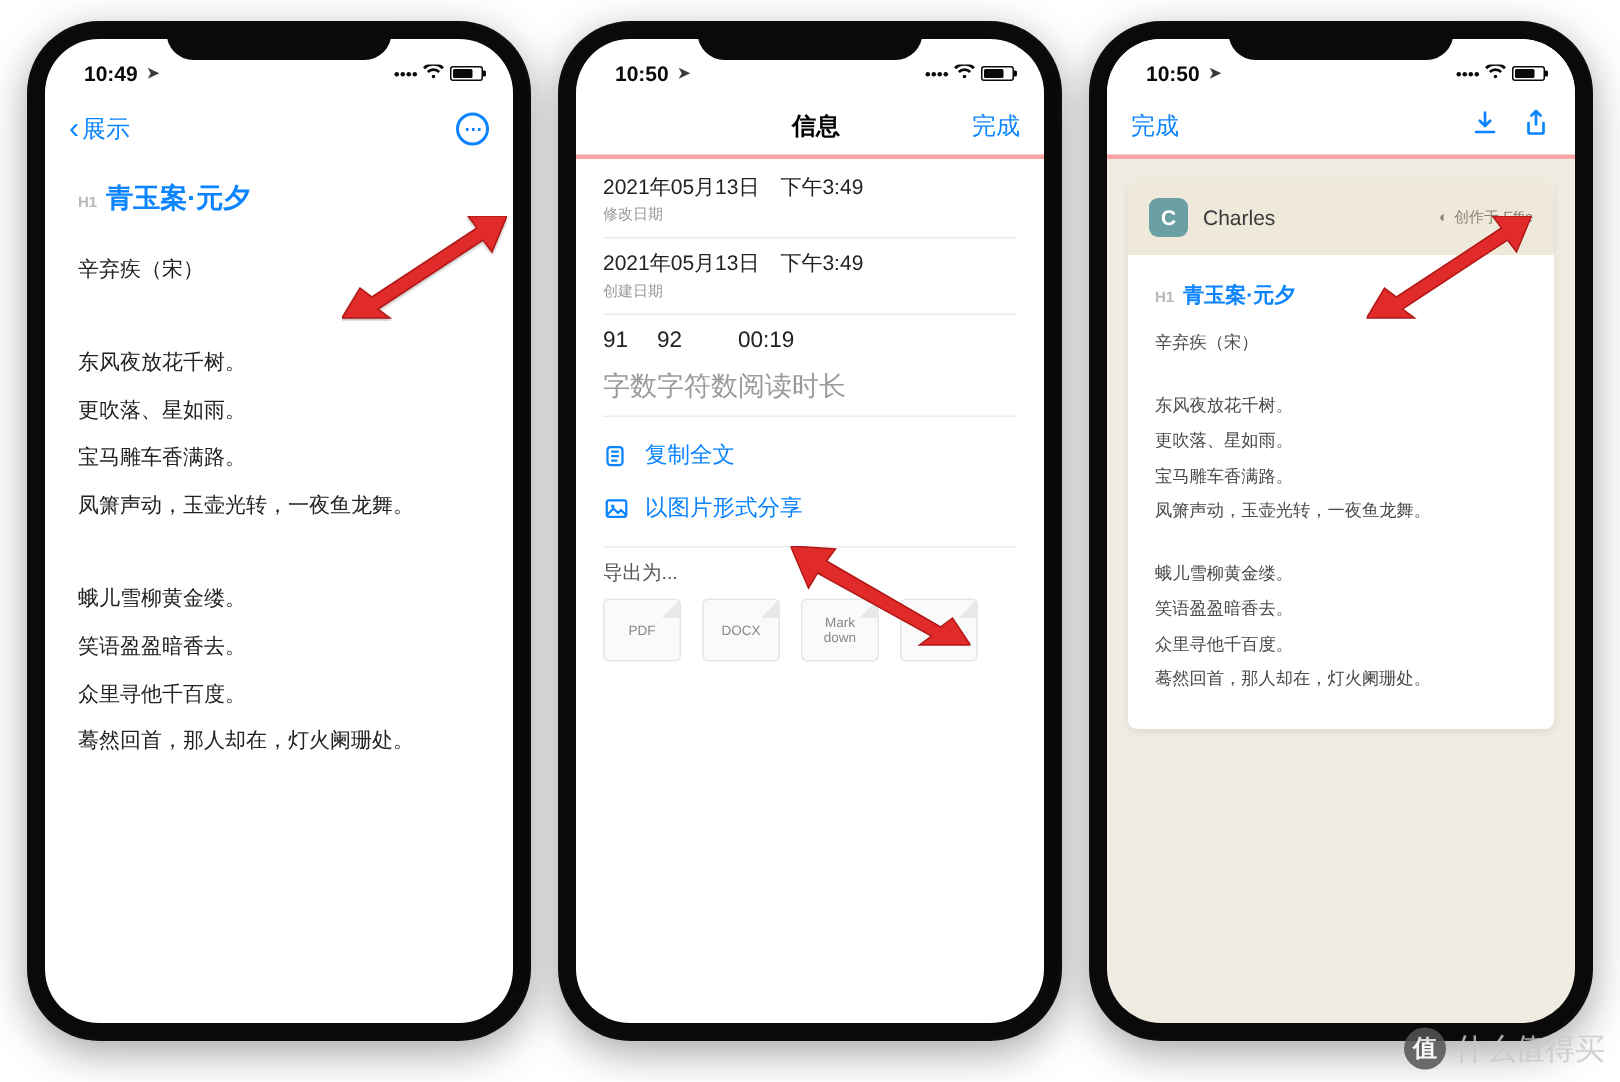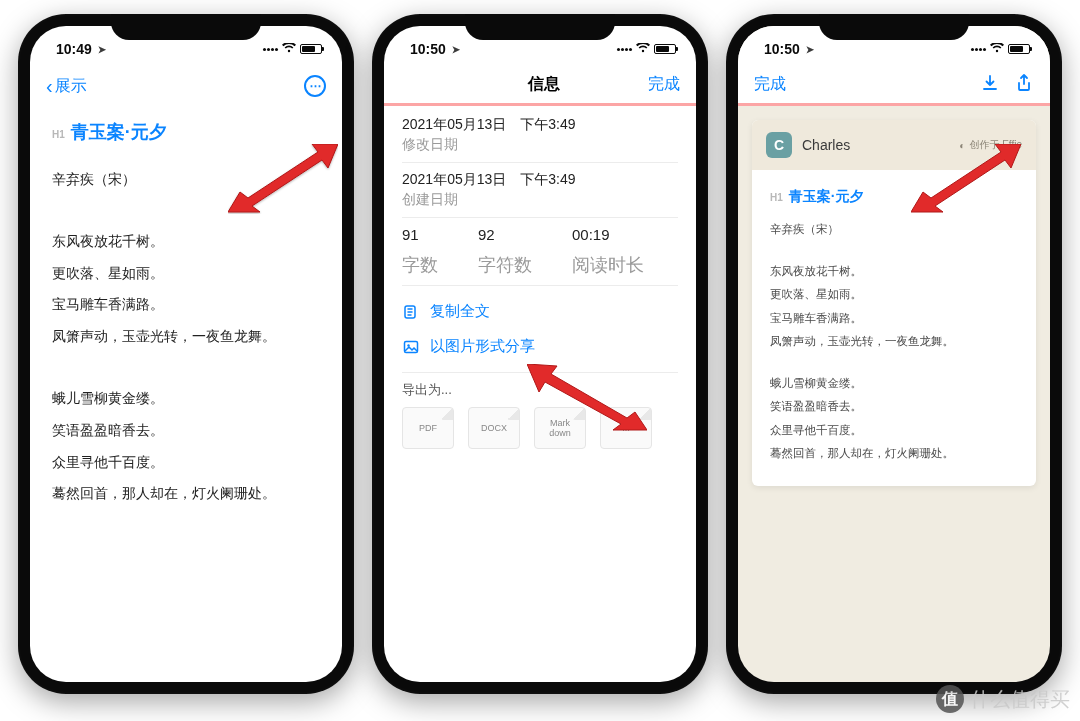--- a/index.html
+++ b/index.html
@@ -89,23 +89,23 @@
   }
   .navbar.sep { border-bottom:3px solid #fca5a5; }
   .content { flex:1; overflow:hidden; padding: 4px 22px 10px 22px; font-size:14px; color:#222; }
   .h1tag { color:#b8b8b8; font-size:10px; font-weight:700; margin-right:6px; }
   .doc-title { color:#0a84ff; font-weight:700; font-size:18px; margin: 10px 0 24px 0; }
   .para { margin: 8px 0; line-height: 1.7; }
   .gap { height: 22px; }
   .section { padding: 10px 18px; }
   .inforow { display:flex; align-items:baseline; gap:14px; font-size:14px; }
   .inforow .primary { color:#222; }
-  .sublabel { color:#9a9a9a; font-size:14px; margin-top:2px; }
+  .sublabel { color:#9a9a9a; font-size:10px; margin-top:2px; }
   .divider { border-top:1px solid #ececec; margin: 8px 0; }
-  .stats { display:flex; gap:40px; }
+  .stats { display:flex; }
   .stat .num { font-size:15px; color:#222; }
   .stat .lbl { font-size:18px; color:#9a9a9a; margin-top:10px; }
   .linkrow { display:flex; align-items:center; gap:10px; color:#0a84ff; font-size:15px; padding:8px 0; }
   .linkicon { width:18px; height:18px; display:flex; align-items:center; justify-content:center; }
   .export-label { font-size:13px; color:#555; margin-top:6px;}
   .export-grid { display:flex; gap:14px; margin-top:8px; }
   .filechip {
     width:52px; height:42px; border:1px solid #e5e5e5; border-radius:4px;
     background:#fafafa; display:flex; align-items:center; justify-content:center;
     font-size:9px; color:#888; text-align:center; line-height:1.15;

